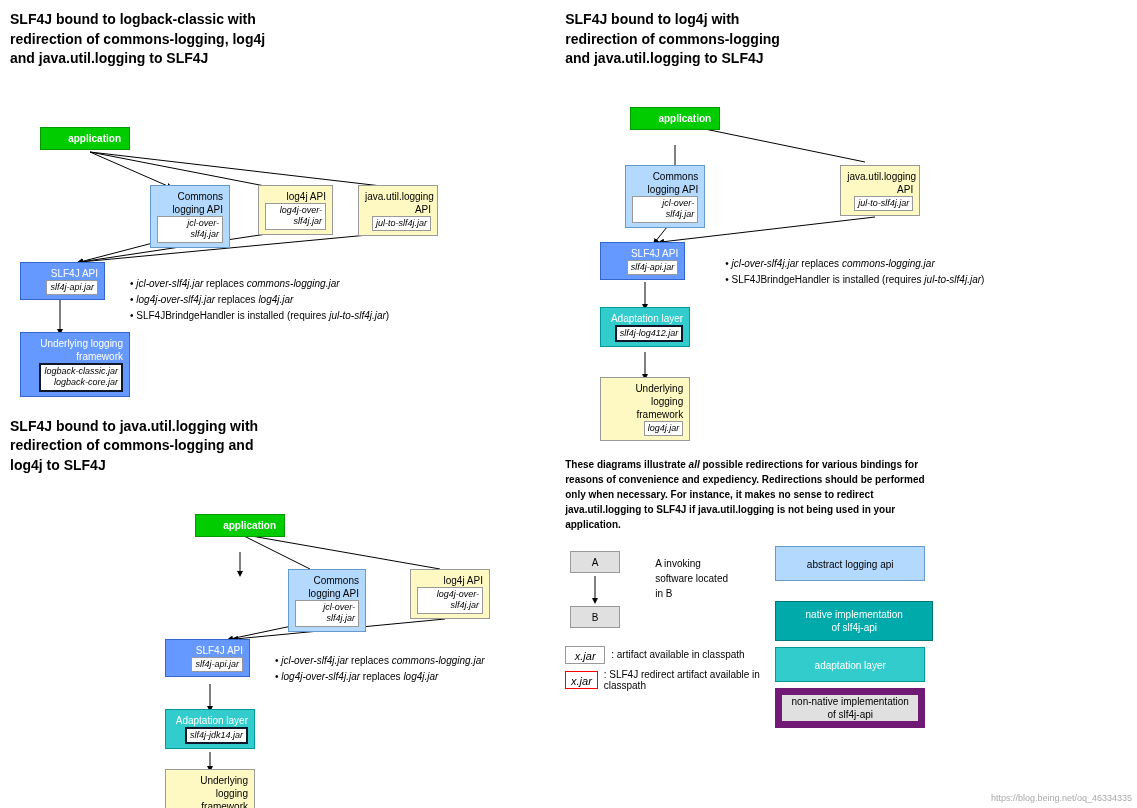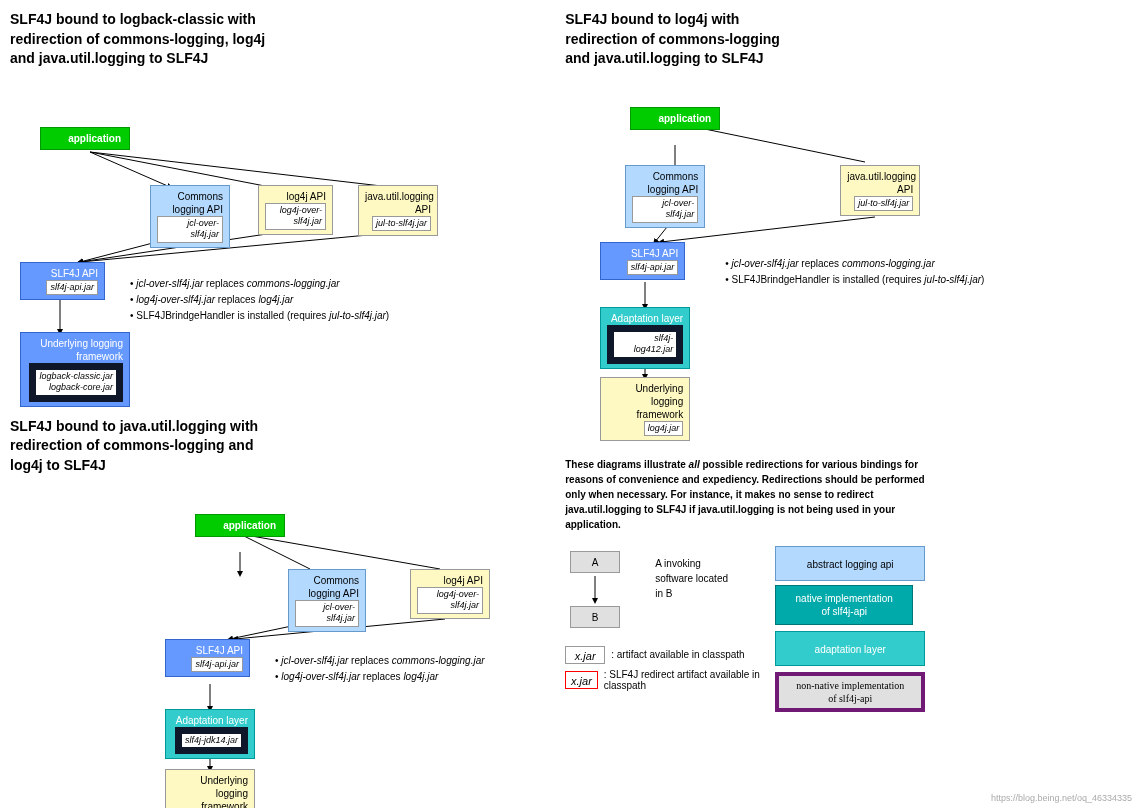--- a/index.html
+++ b/index.html
@@ -68,21 +68,21 @@
     }
     .jar-label {
       font-style: italic;
       font-size: 9px;
       border: 1px solid #999;
       padding: 1px 3px;
       background: #fff;
       display: inline-block;
     }
     .jar-label-red {
-      border: 7px solid #0f172a;
+      border: 2px solid #0f172a;
     }
     .abs-box {
       position: absolute;
     }
     
     svg.arrows {
       position: absolute;
       top: 0;
       left: 0;
       pointer-events: none;
@@ -349,27 +349,27 @@
           <div class="jar-legend-item">
             <div class="jar-legend-box jar-legend-box-red">x.jar</div>
             <span>: SLF4J redirect artifact available in classpath</span>
           </div>
         </div>
       </div>
 
       <div class="right-bottom-right" style="margin-left:10px;">
         <div style="width:160px;">
 
-          <div style="width:150px; height:35px; background:#b3d9ff; border:1px solid #6699cc; text-align:center; line-height:35px; font-size:10px; margin-bottom:4px;">abstract<br style="display:none"> logging api</div>
-
-          <div style="width:138px; height:40px; background:#00aaaa; border:1px solid #007777; color:#fff; text-align:center; line-height:1.3; font-size:10px; display:flex; align-items:center; justify-content:center; margin-bottom:6px;">native implementation<br>of slf4j-api</div>
+          <div style="width:150px; height:35px; background:#b3d9ff; border:1px solid #6699cc; text-align:center; line-height:35px; font-size:10px; margin-bottom:20px;">abstract<br style="display:none"> logging api</div>
+
+          <div style="width:158px; height:40px; background:#00aaaa; border:1px solid #007777; color:#fff; text-align:center; line-height:1.3; font-size:10px; display:flex; align-items:center; justify-content:center; margin-bottom:6px;">native implementation<br>of slf4j-api</div>
 
           <div style="width:150px; height:35px; background:#33cccc; border:1px solid #009999; color:#fff; text-align:center; line-height:35px; font-size:10px; margin-bottom:6px;">adaptation layer</div>
 
-          <div style="width:150px; height:40px; background:#e0e0e0; border:4px solid #701a75; text-align:center; line-height:1.3; font-size:10px; display:flex; align-items:center; justify-content:center;font-family:Liberation Serif, serif;">non-native implementation<br>of slf4j-api</div>
+          <div style="width:150px; height:40px; background:#e0e0e0; border:7px solid #701a75; text-align:center; line-height:1.3; font-size:10px; display:flex; align-items:center; justify-content:center;">non-native implementation<br>of slf4j-api</div>
         </div>
       </div>
     </div>
 
   </div>
 </div>
 
 <div class="url-watermark">https://blog.being.net/oq_46334335</div>
 
 </body></html>

